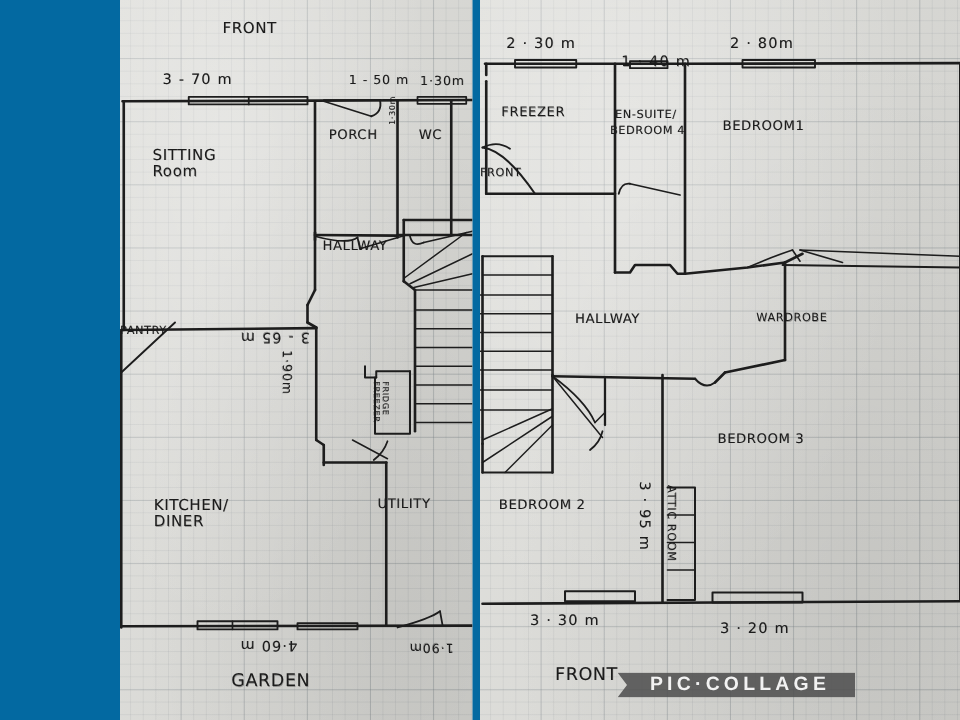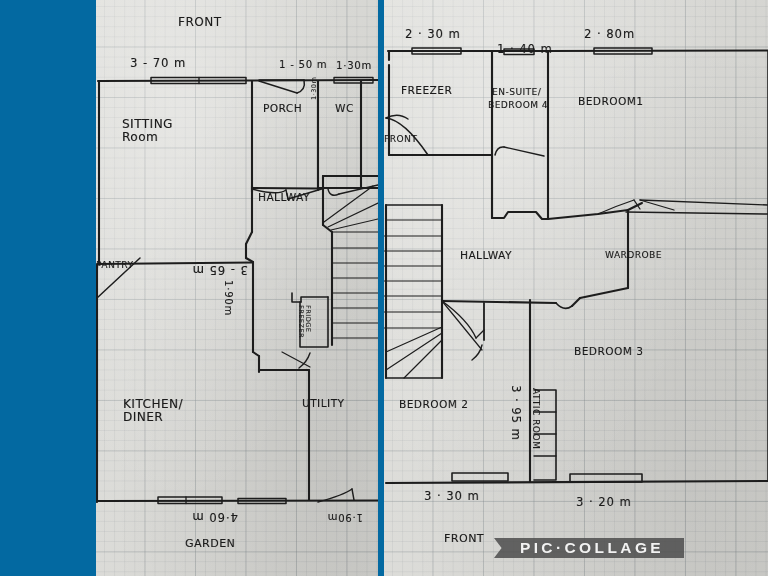--- a/index.html
+++ b/index.html
@@ -35,21 +35,21 @@
       font-family:"DejaVu Sans",sans-serif;
       color:#1b1b1b;
       white-space:pre;
       letter-spacing:0.5px;
       line-height:1.05;
       text-shadow:0.4px 0.3px 0 rgba(30,30,30,0.35);
       transform-origin:0 0;}
   .sm{font-size:9px;}
   .md{font-size:10.5px;}
   .lg{font-size:12px;}
-  .xl{font-size:11px;}
+  .xl{font-size:14px;}
   .tiny{font-size:6.5px;}
   .dim{font-size:11.5px;letter-spacing:1px;}
   .dimsm{font-size:10px;letter-spacing:0.8px;}
 
   
   #watermark{position:absolute;left:494px;top:538px;width:190px;height:20px;}
   #watermark .ribbon{position:absolute;inset:0;
       background:rgba(78,78,78,0.86);
       clip-path:polygon(0 0,100% 0,100% 100%,0 100%,4% 50%);}
   #watermark .wtext{position:absolute;inset:0;

